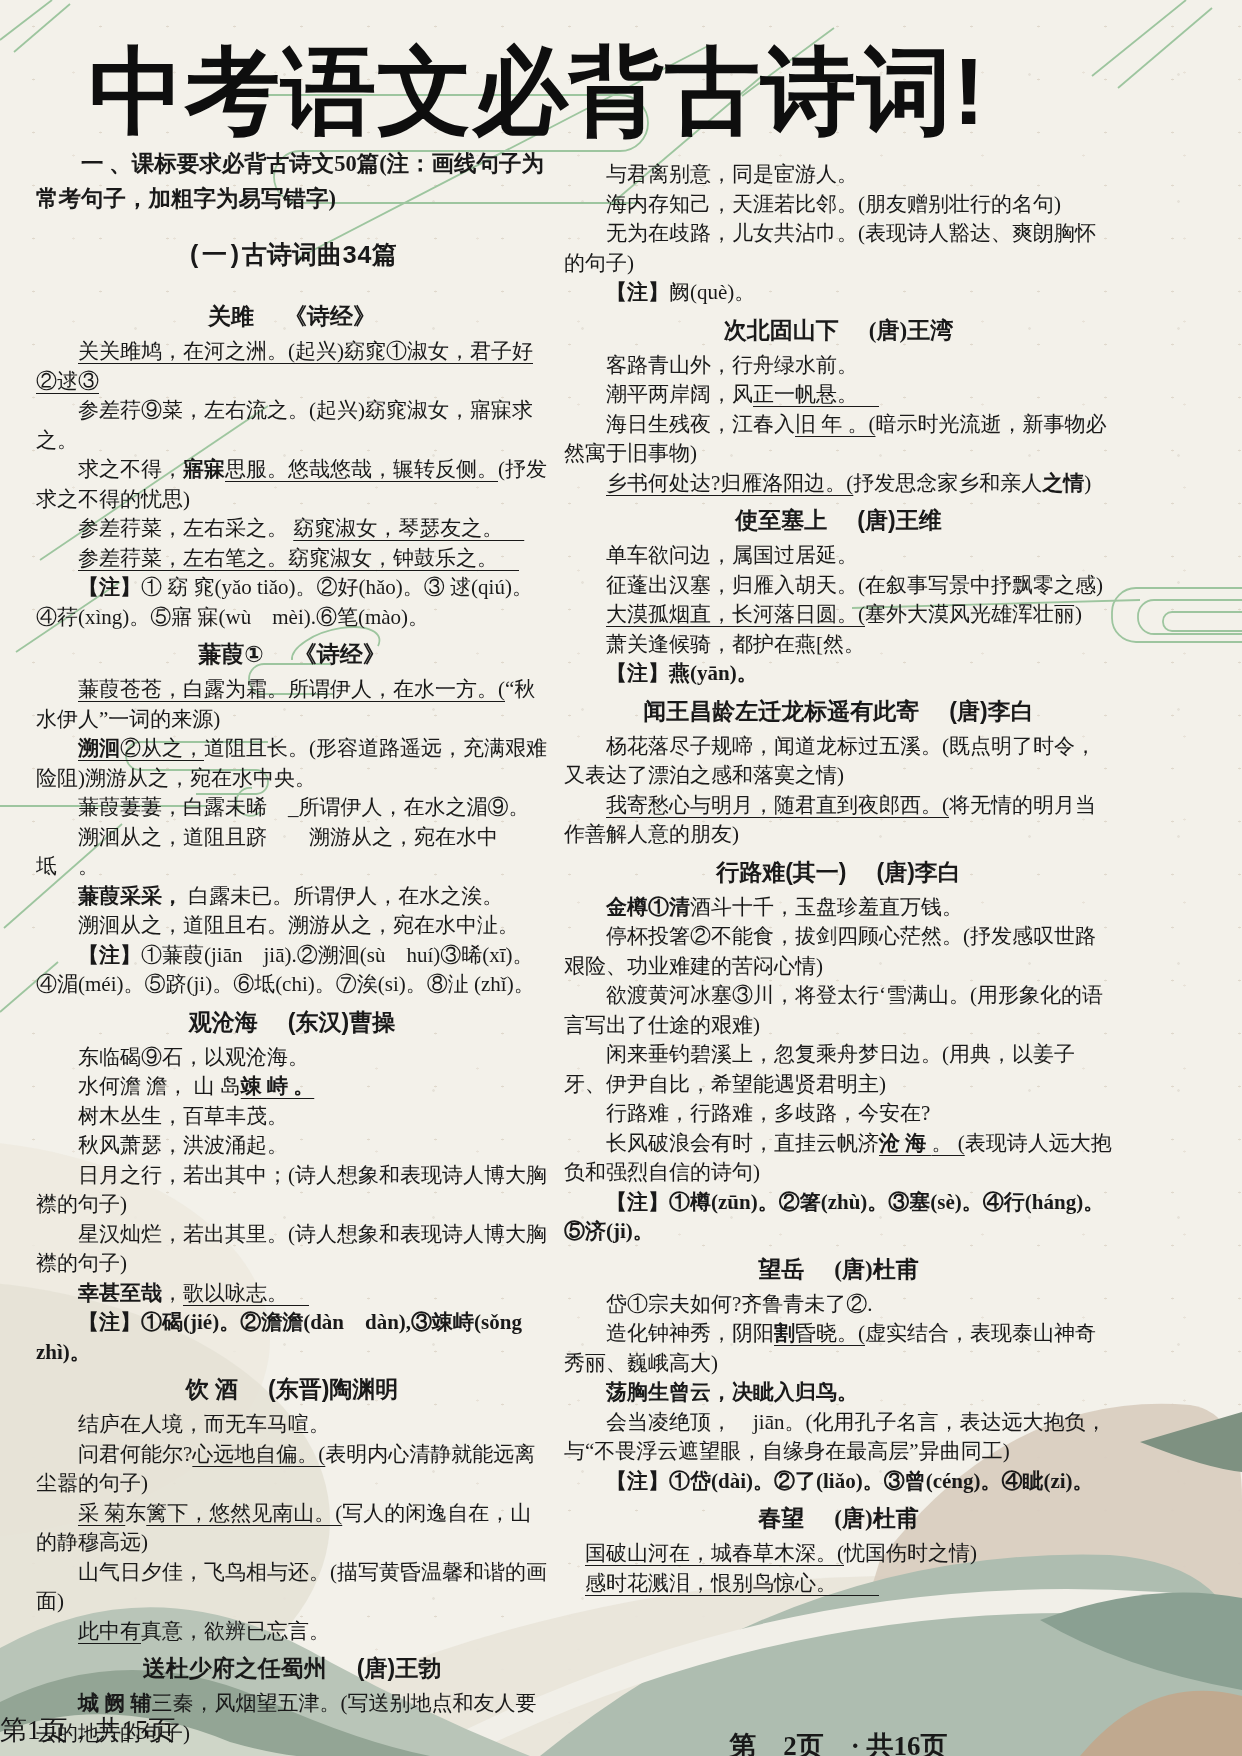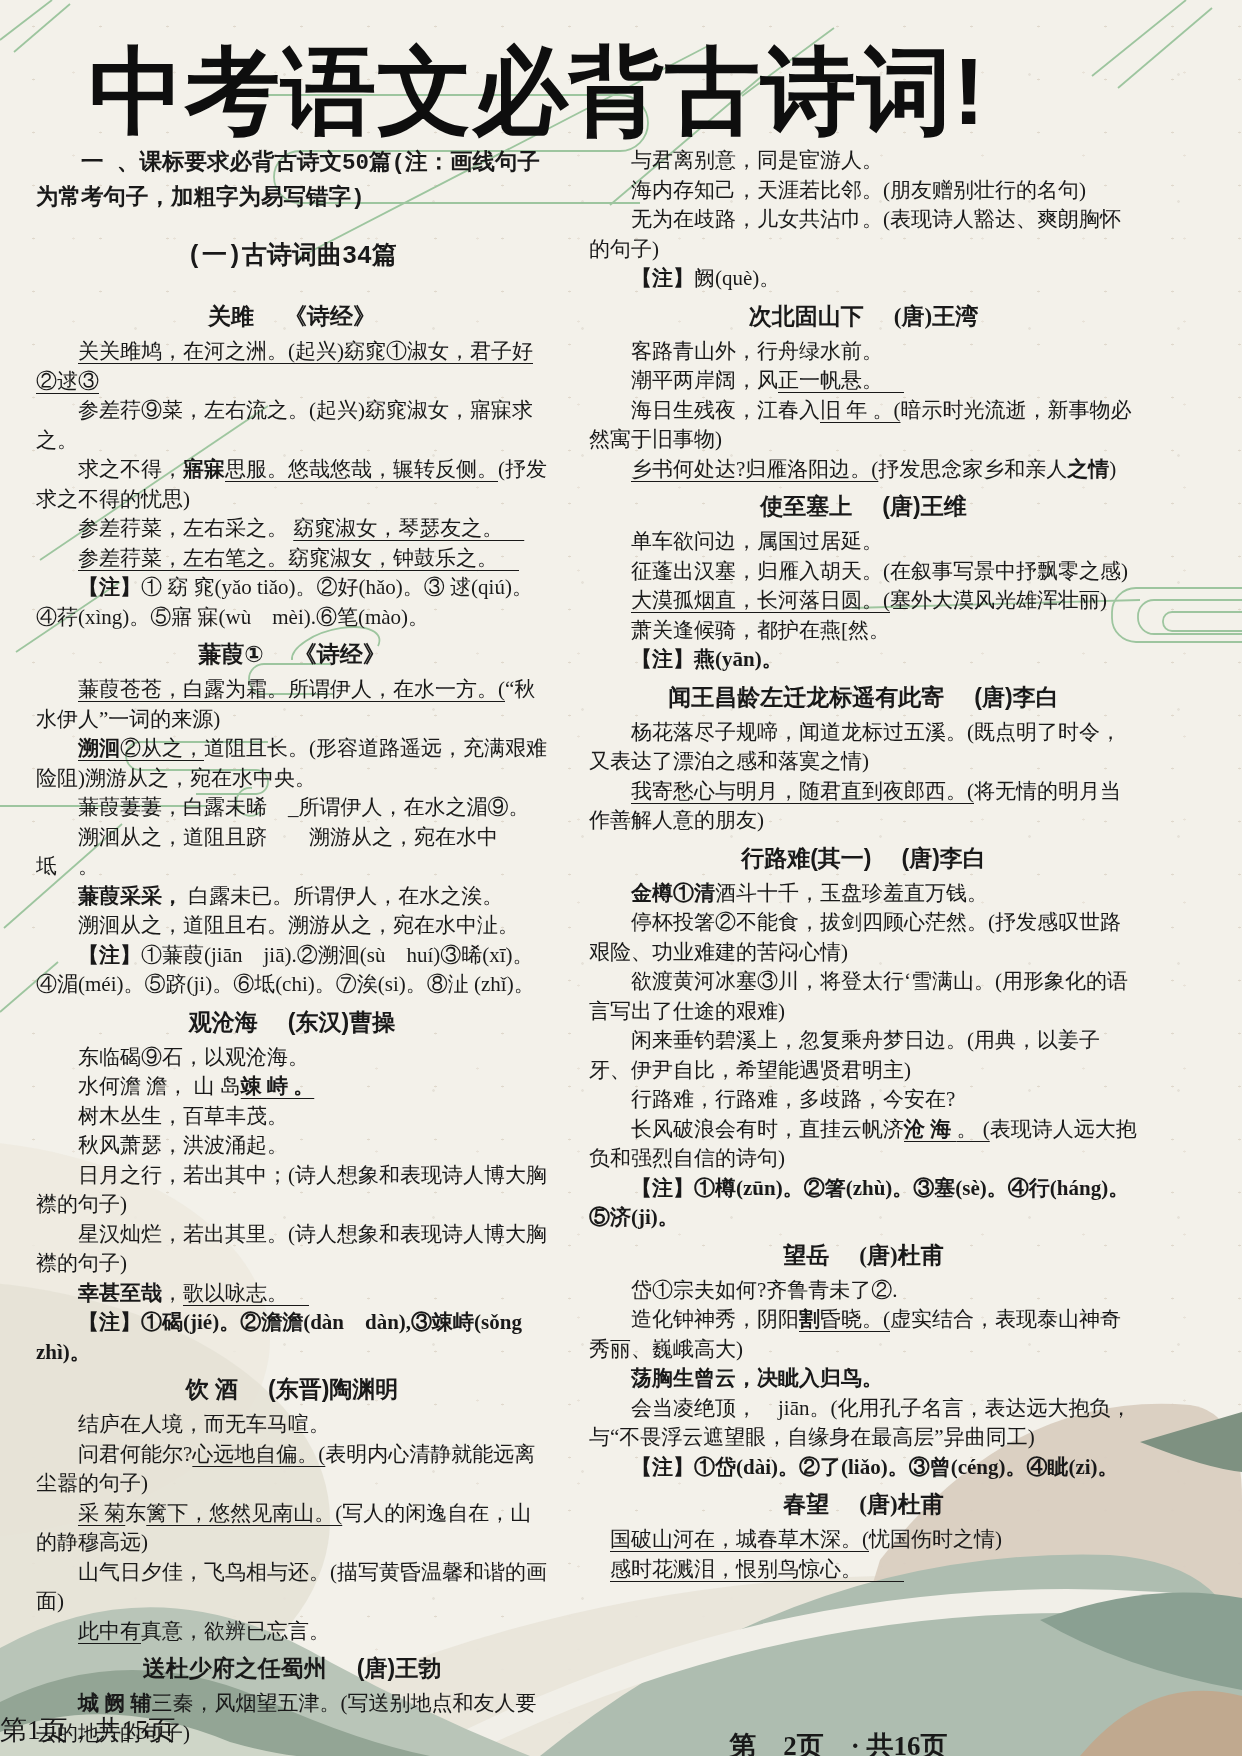--- a/index.html
+++ b/index.html
@@ -10,24 +10,24 @@
       radial-gradient(rgba(160,130,100,.14) 1px, transparent 1.5px),
       radial-gradient(rgba(120,95,70,.10) 1.3px, transparent 1.7px);
     background-size:67px 53px,101px 83px,149px 127px;
     background-position:0 0,23px 31px,61px 11px;
     font-family:"Liberation Serif","DejaVu Serif",serif;color:#191919;}
   #decor{position:absolute;left:0;top:0;width:1242px;height:1756px;z-index:1;pointer-events:none;}
   #title{position:absolute;left:86px;top:26px;width:1100px;margin:3px;z-index:2;
     font-family:"Liberation Sans","DejaVu Sans",sans-serif;font-weight:900;
     font-size:95px;letter-spacing:1px;color:#0e0e0e;white-space:nowrap;}
   #col-left{position:absolute;left:36px;top:146px;width:512px;z-index:2;}
-  #col-right{position:absolute;left:564px;top:146px;width:549px;z-index:2;margin-left:25px;}
+  #col-right{position:absolute;left:564px;top:160px;width:549px;z-index:2;}
   .line{font-size:21px;line-height:29.5px;text-indent:2em;margin:0;}
   .ind1{text-indent:1em;}
-  .intro{font-family:Liberation Mono, monospace;font-weight:700;
+  .intro{font-family:Liberation Serif, serif;font-weight:700;
     font-size:22.5px;line-height:35px;margin:0 0 14px 0;}
   .h2{font-family:Liberation Mono, monospace;font-weight:700;
     font-size:25px;text-align:center;margin:22px 0 30px 0;}
   .poem-title{display:flex;justify-content:center;align-items:flex-end;gap:30px;
     font-size:23px;margin:7px 0 5px 0;}
   .hei{font-family:"Liberation Sans","DejaVu Sans",sans-serif;font-weight:700;}
   .kai{font-family:"Liberation Serif","DejaVu Serif",serif;font-weight:700;}
   .b{font-weight:700;}
   .u{text-decoration:underline;text-underline-offset:5px;text-decoration-thickness:1.2px;}
   #footer-right{position:absolute;left:564px;top:1728px;width:549px;text-align:center;

